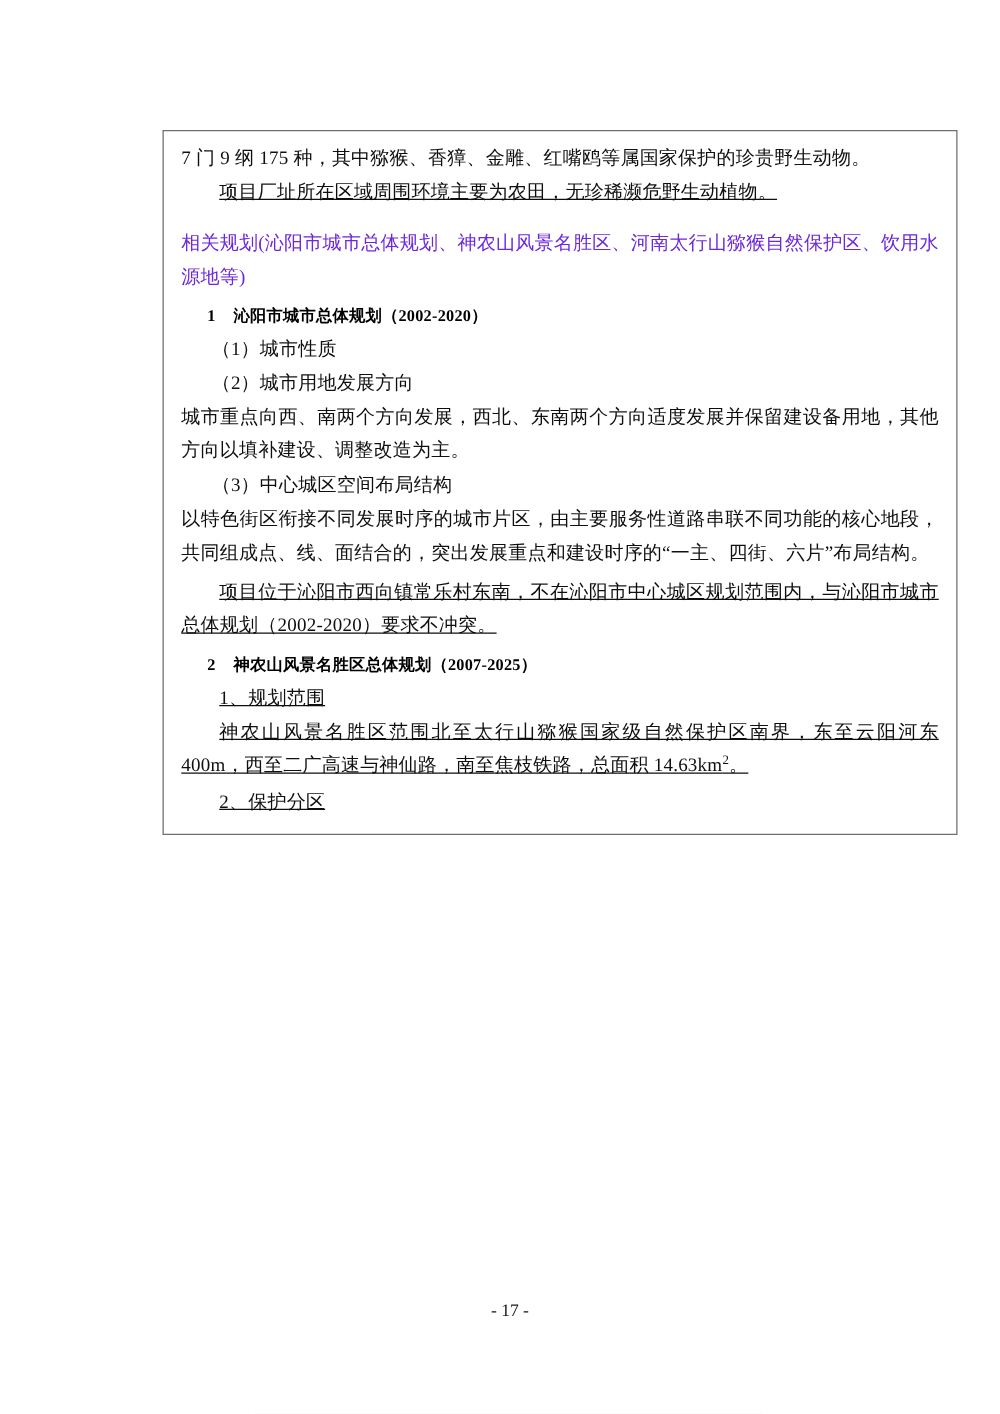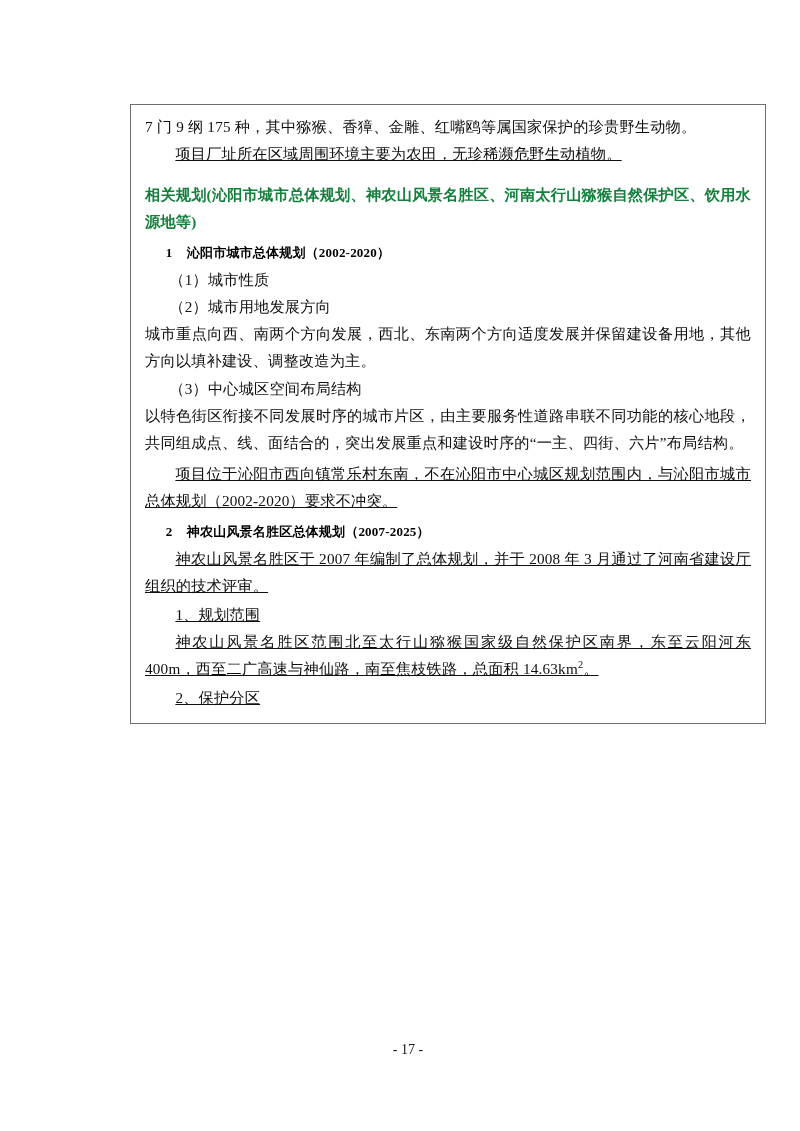--- a/index.html
+++ b/index.html
@@ -48,22 +48,22 @@
     margin: 0;
     letter-spacing: 0.2px;
   }
   .indent {
     text-indent: 2em;
     text-decoration: underline;
   }
   .heading-section {
     font-size: 15.2px;
     line-height: 1.78;
-    font-weight: bold;
-    color: #15803d;
+    font-weight: normal;
+    color: #6d28d9;
     text-align: justify;
     margin: 14px 0 6px 0;
     letter-spacing: 0.2px;
   }
   .sub-heading {
     font-size: 13px;
     line-height: 1.78;
     font-weight: bold;
     color: #000;
     margin: 6px 0 2px 0;
@@ -120,21 +120,20 @@
       <p class="para level2">（3）中心城区空间布局结构</p>
       <p class="para">以特色街区衔接不同发展时序的城市片区，由主要服务性道路串联不同功能的核心地段，共同组成点、线、面结合的，突出发展重点和建设时序的“一主、四街、六片”布局结构。</p>
 
       <div class="spacer-sm"></div>
       <p class="para indent">项目位于沁阳市西向镇常乐村东南，不在沁阳市中心城区规划范围内，与沁阳市城市总体规划（2002-2020）要求不冲突。</p>
 
       <div class="sub-heading">
         <span class="num">2</span><span>神农山风景名胜区总体规划（2007-2025）</span>
       </div>
 
-      <p class="para indent">神农山风景名胜区于 2007 年编制了总体规划，并于 2008 年 3 月通过了河南省建设厅组织的技术评审。</p>
 
       <p class="para indent tight">1、规划范围</p>
 
       <p class="para indent">神农山风景名胜区范围北至太行山猕猴国家级自然保护区南界，东至云阳河东 400m，西至二广高速与神仙路，南至焦枝铁路，总面积 14.63km<sup>2</sup>。</p>
 
       <p class="para indent tight">2、保护分区</p>
 
 
     </div>
 

